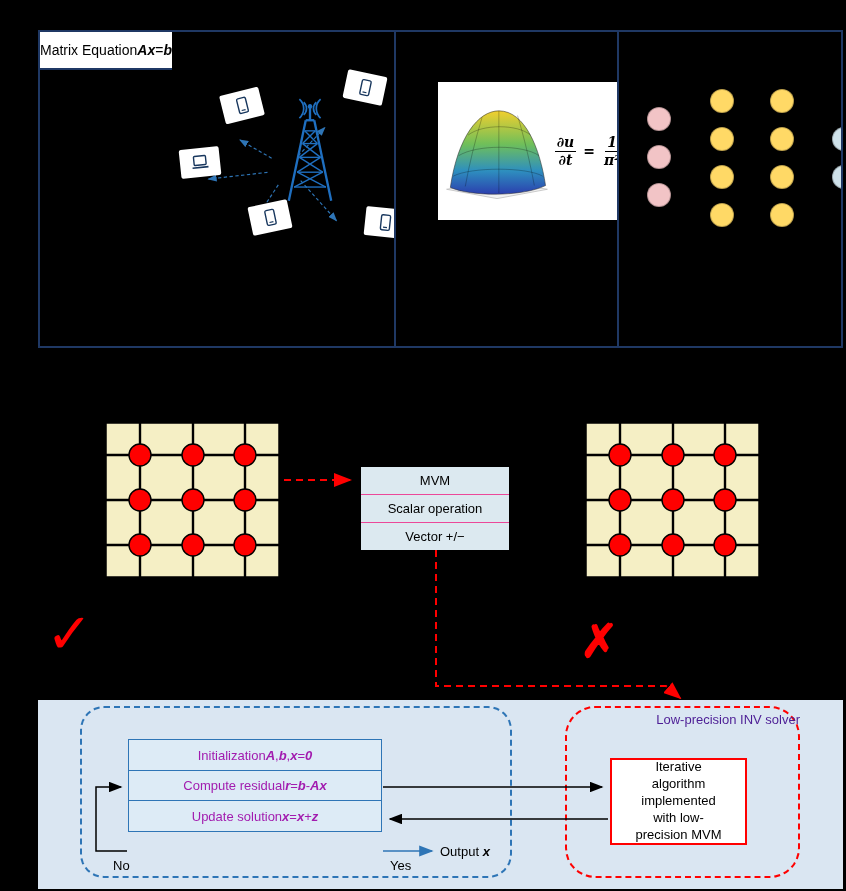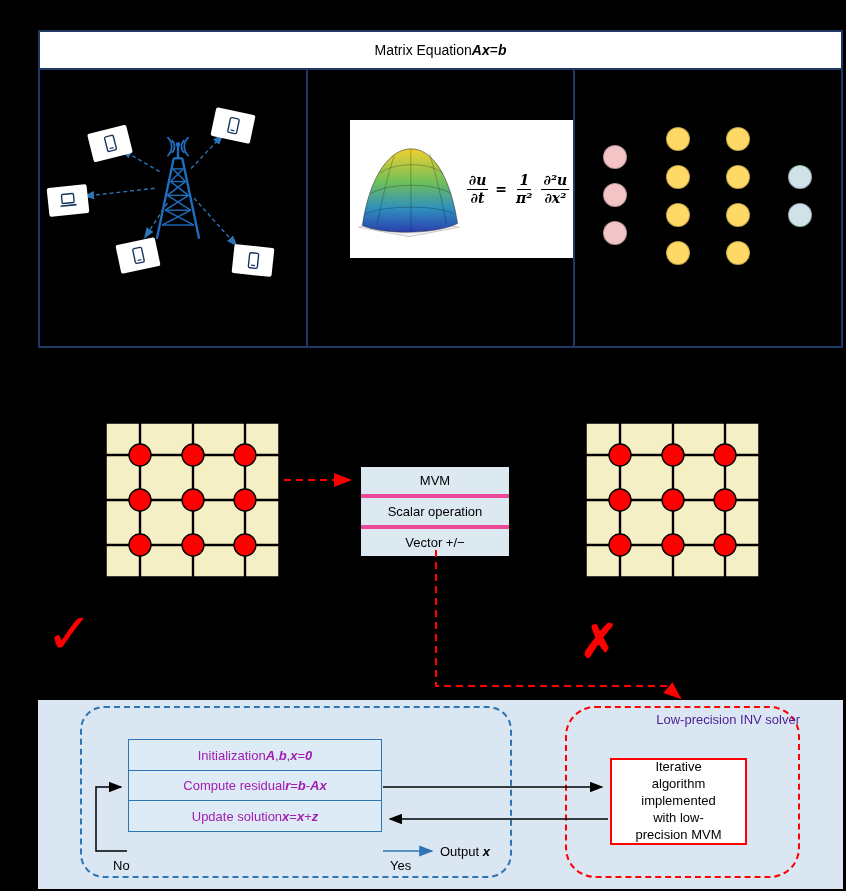--- a/index.html
+++ b/index.html
@@ -2,21 +2,21 @@
 <html><head>
 <meta charset="utf-8">
 <style>
   html,body{margin:0;padding:0;background:#000;}
   body{font-family:"Liberation Sans",sans-serif;}
   #canvas{position:relative;width:846px;height:891px;background:#000;overflow:hidden;}
   .mseg{font-style:italic;font-weight:bold;}
 
   
   #top-box{position:absolute;left:38px;top:30px;width:805px;height:318px;border:2px solid #1f3864;
-           box-sizing:border-box;display:flex;flex-direction:column;background:#000;}
+           box-sizing:border-box;display:flex;background:#000;}
   #title-bar{height:36px;flex:none;background:#fff;border-bottom:2px solid #1f3864;
              display:flex;align-items:center;justify-content:center;font-size:14px;color:#000;}
   #panels{flex:1;display:flex;min-height:0;}
   .panel{flex:1;position:relative;overflow:hidden;background:#000;}
   .panel + .panel{border-left:2px solid #1f3864;}
 
   
   .device{position:absolute;width:40px;height:29px;background:#fff;border-radius:2px;
           display:flex;align-items:center;justify-content:center;}
   .panel-overlay{position:absolute;inset:0;width:100%;height:100%;pointer-events:none;}
@@ -31,21 +31,21 @@
   .frac .den{padding:0 2px;}
 
   
   .nn-col{position:absolute;display:flex;flex-direction:column;gap:14px;}
   .nn-node{width:24px;height:24px;border-radius:50%;border:1px solid rgba(0,0,0,.25);box-sizing:border-box;}
 
   
   .crossbar{position:absolute;}
   #ops-box{position:absolute;left:360px;top:466px;width:150px;border:1px solid #000;background:#dce9f0;box-sizing:border-box;}
   .op-row{height:27px;display:flex;align-items:center;justify-content:center;font-size:13px;color:#000;}
-  .op-row + .op-row{border-top:4px solid #ec4899;}
+  .op-row + .op-row{border-top:1px solid #ec4899;}
   #check{position:absolute;left:46px;top:606px;font-size:56px;line-height:1;color:#ff0000;}
   #cross{position:absolute;left:580px;top:618px;font-size:46px;line-height:1;font-weight:bold;color:#ff0000;}
 
   
   #bottom-panel{position:absolute;left:38px;top:700px;width:805px;height:189px;background:#dae6f2;}
   #fp-group{position:absolute;left:42px;top:6px;width:432px;height:172px;border:2px dashed #2e75b6;
             border-radius:24px;box-sizing:border-box;}
   #fp-label{position:absolute;left:42px;top:12px;width:432px;text-align:center;color:#2e75b6;font-size:13px;}
   #flow{position:absolute;left:90px;top:39px;width:254px;}
   .flow-box{height:32px;box-sizing:border-box;border:1.5px solid #2e75b6;background:#ddebf6;

